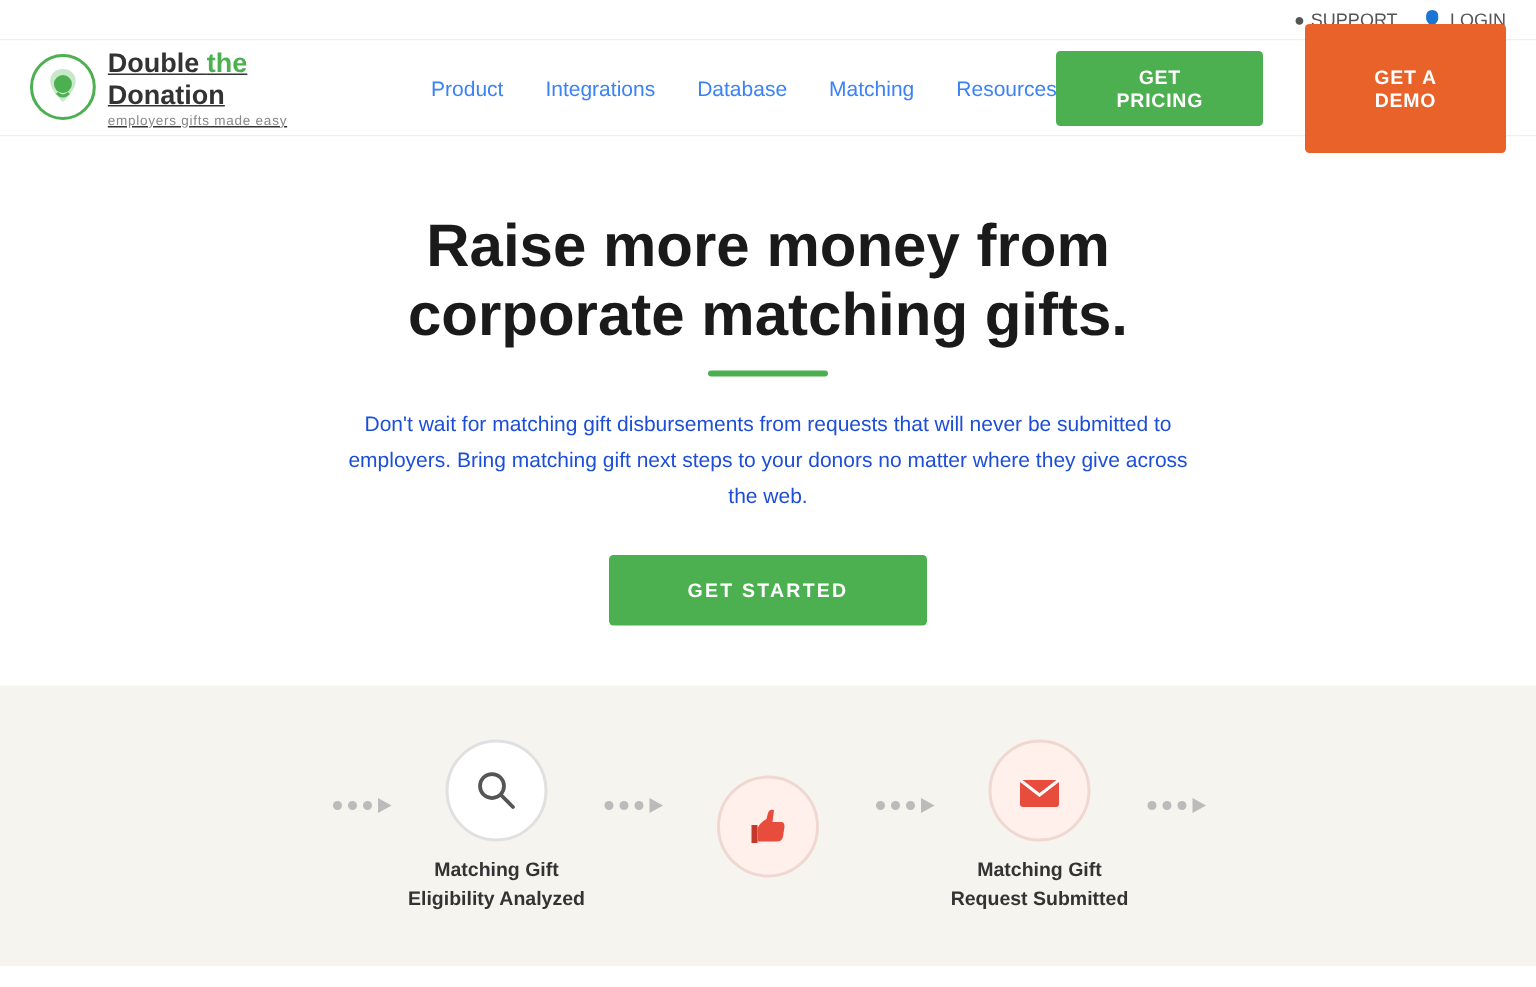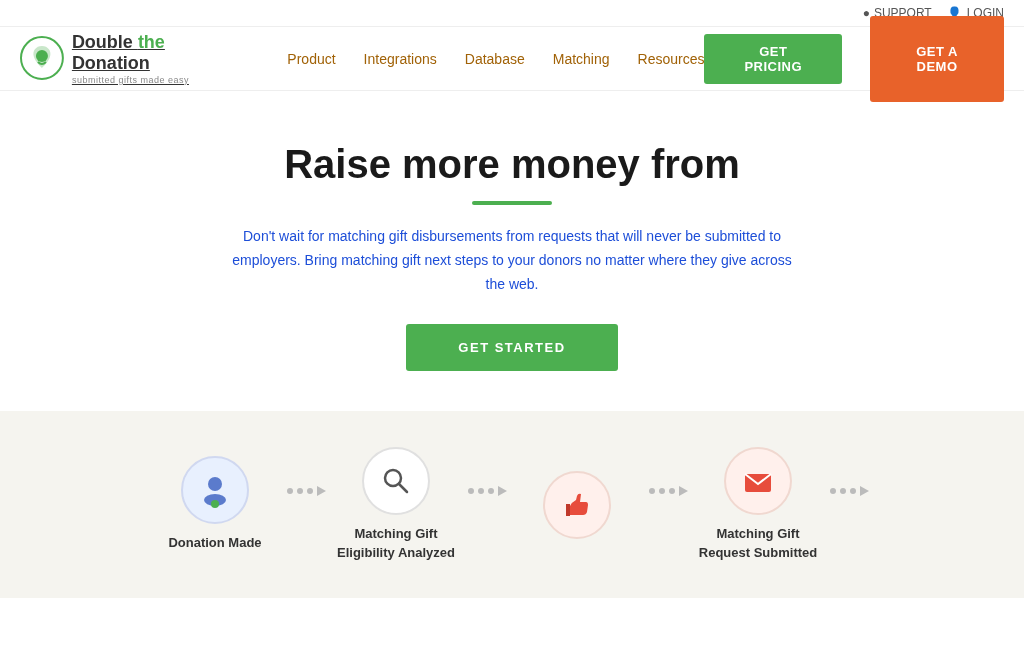--- a/index.html
+++ b/index.html
@@ -65,21 +65,21 @@
       letter-spacing: 0.5px;
     }
     .nav-links {
       display: flex;
       gap: 28px;
       flex: 1;
       align-items: center;
     }
     .nav-link {
       font-size: 14px;
-      color: #a16207;
+      color: #3b82f6;
       cursor: pointer;
       text-decoration: none;
       font-weight: 500;
       text-align: center;
     }
     .nav-buttons {
       display: flex;
       gap: 28px;
       align-items: center;
     }
@@ -208,58 +208,48 @@
 <nav>
   <div class="logo-area">
     <svg class="logo-icon" viewBox="0 0 44 44" fill="none" xmlns="http://www.w3.org/2000/svg">
       <circle cx="22" cy="22" r="21" stroke="#4caf50" stroke-width="2" fill="#fff"></circle>
       <path d="M22 10 C16 10 12 15 14 21 C16 27 22 32 22 32 C22 32 28 27 30 21 C32 15 28 10 22 10Z" fill="#4caf50" opacity="0.3"></path>
       <circle cx="22" cy="20" r="6" fill="#4caf50"></circle>
       <path d="M18 26 Q22 30 26 26" stroke="#4caf50" stroke-width="2" fill="none"></path>
     </svg>
     <div class="logo-text">
       <div class="logo-main">Double <span>the</span> Donation</div>
-      <div class="logo-sub">submitted gifts made easy</div>
+      <div class="logo-sub">employers gifts made easy</div>
     </div>
   </div>
   <div class="nav-links">
     <a class="nav-link">Product</a>
     <a class="nav-link">Integrations</a>
     <a class="nav-link">Database</a>
     <a class="nav-link">Matching</a>
     <a class="nav-link">Resources</a>
   </div>
   <div class="nav-buttons">
     <button class="btn-pricing">GET PRICING</button>
     <button class="btn-demo">GET A DEMO</button>
   </div>
 </nav>
 
 <section class="hero">
   <h1 class="hero-title">
     <span>Raise more money from</span><br>
+    <span>corporate matching gifts.</span>
   </h1>
   <div class="hero-underline"></div>
   <p class="hero-subtitle">Don't wait for matching gift disbursements from requests that will never be submitted to employers. Bring matching gift next steps to your donors no matter where they give across the web.</p>
   <button class="btn-get-started">GET STARTED</button>
 </section>
 
 <section class="flow-section">
 
-  <div class="flow-step">
-    <div class="flow-icon-circle person-bg">
-      <svg width="36" height="36" viewBox="0 0 36 36">
-        <circle cx="18" cy="12" r="7" fill="#5b7bcc"></circle>
-        <ellipse cx="18" cy="28" rx="11" ry="6" fill="#5b7bcc"></ellipse>
-        <circle cx="18" cy="32" r="4" fill="#4caf50"></circle>
-        <path d="M15 32 L18 35 L21 32" fill="#4caf50"></path>
-      </svg>
-    </div>
-    <div class="flow-label">Donation Made</div>
-  </div>
 
   <div style="display:flex;align-items:center;margin-bottom:28px;">
     <div style="width:6px;height:6px;border-radius:50%;background:#bbb;margin:0 2px;"></div>
     <div style="width:6px;height:6px;border-radius:50%;background:#bbb;margin:0 2px;"></div>
     <div style="width:6px;height:6px;border-radius:50%;background:#bbb;margin:0 2px;"></div>
     <div style="width:0;height:0;border-top:5px solid transparent;border-bottom:5px solid transparent;border-left:9px solid #bbb;margin-left:2px;"></div>
   </div>
 
   <div class="flow-step">
     <div class="flow-icon-circle search-bg">

